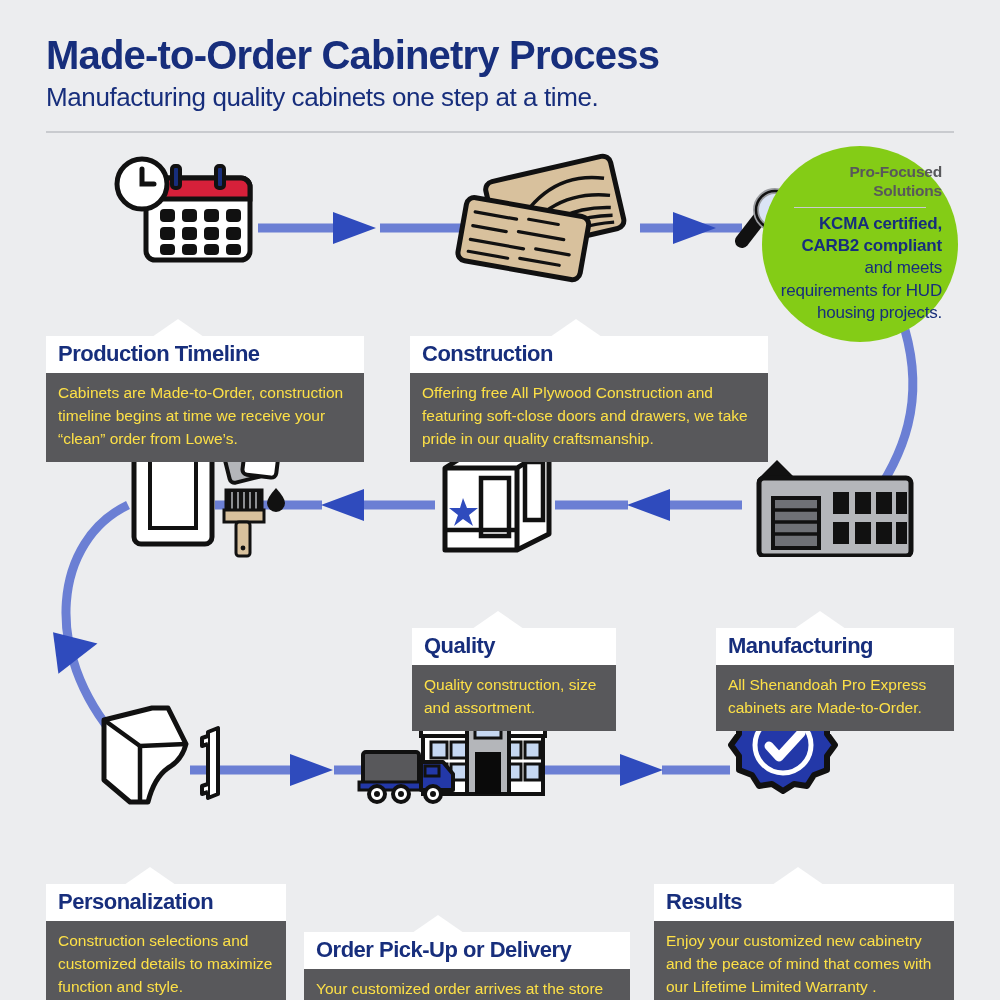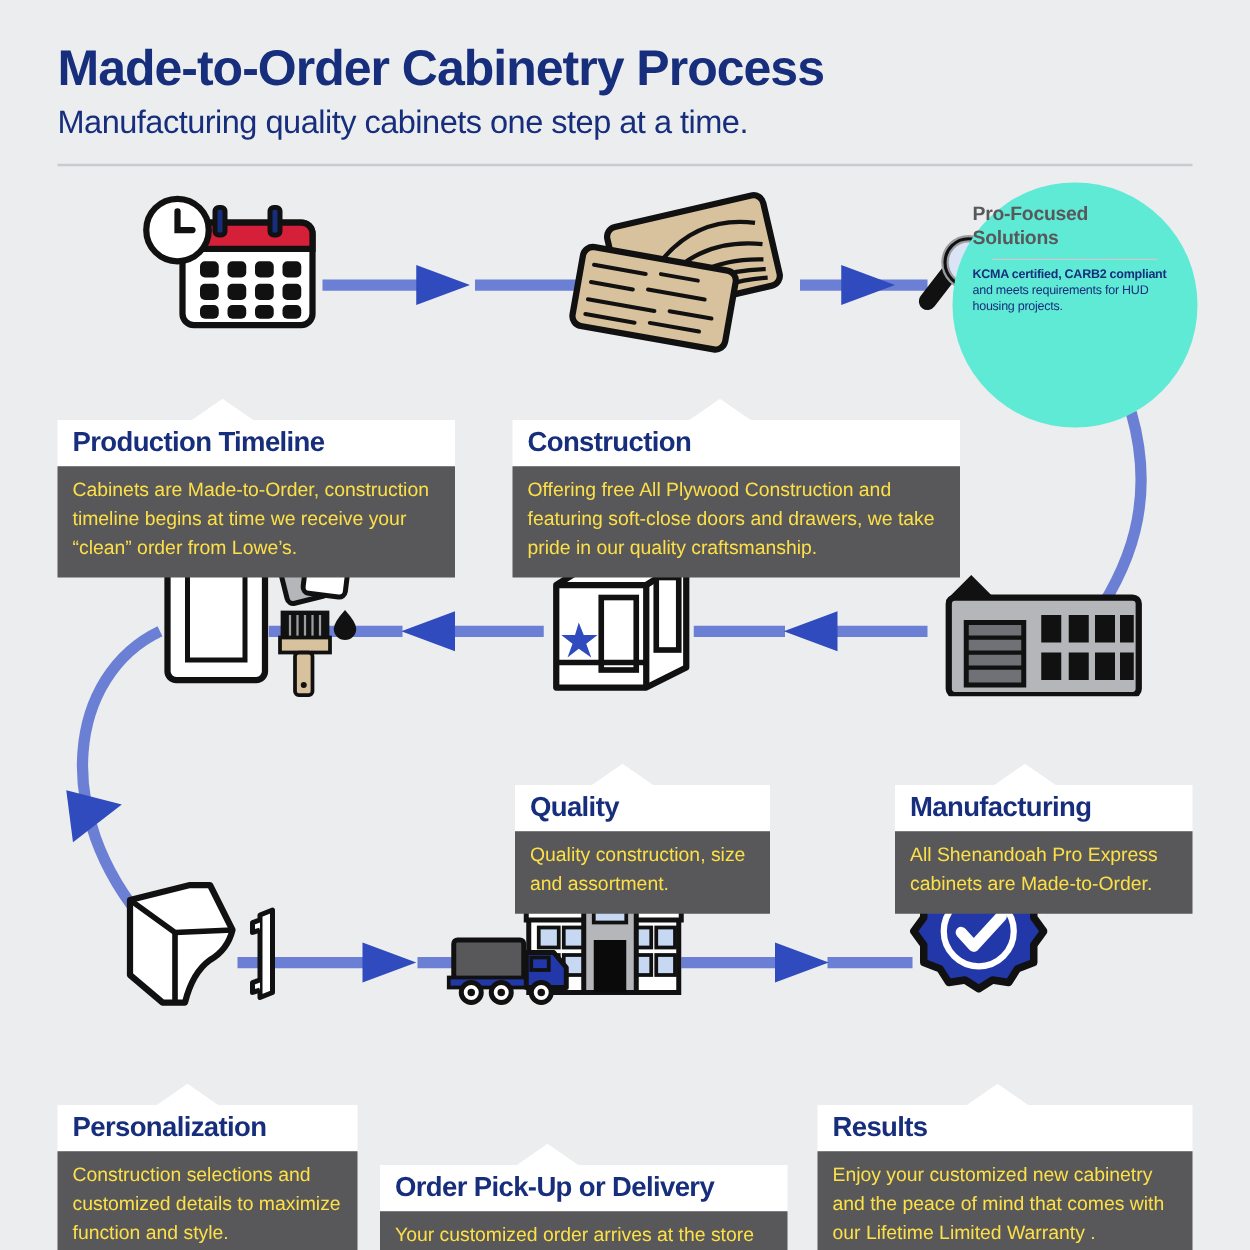--- a/index.html
+++ b/index.html
@@ -90,40 +90,40 @@
   }
   .card-body p { margin: 0; }
   
   #pro-badge {
     position: absolute;
     left: 762px;
     top: 146px;
     width: 196px;
     height: 196px;
     border-radius: 50%;
-    background: #5eead4;
-    text-align: left;
+    background: #84cc16;
+    text-align: right;
     box-sizing: border-box;
     padding: 16px 16px 0 16px;
   }
   #pro-badge-title {
     font-size: 15.5px;
     font-weight: bold;
     color: #58585b;
     line-height: 1.25;
     letter-spacing: -0.2px;
   }
   #pro-badge-rule {
     width: 132px;
     height: 1.5px;
     background: #c9cbcf;
     margin: 6px auto 5px auto;
   }
   #pro-badge-text {
-    font-size: 10px;
+    font-size: 17px;
     color: #172e7c;
     line-height: 1.3;
     letter-spacing: -0.2px;
   }
   #pro-badge-text b { font-weight: bold; }
 </style>
 </head>
 <body>
 
 <div id="canvas">

